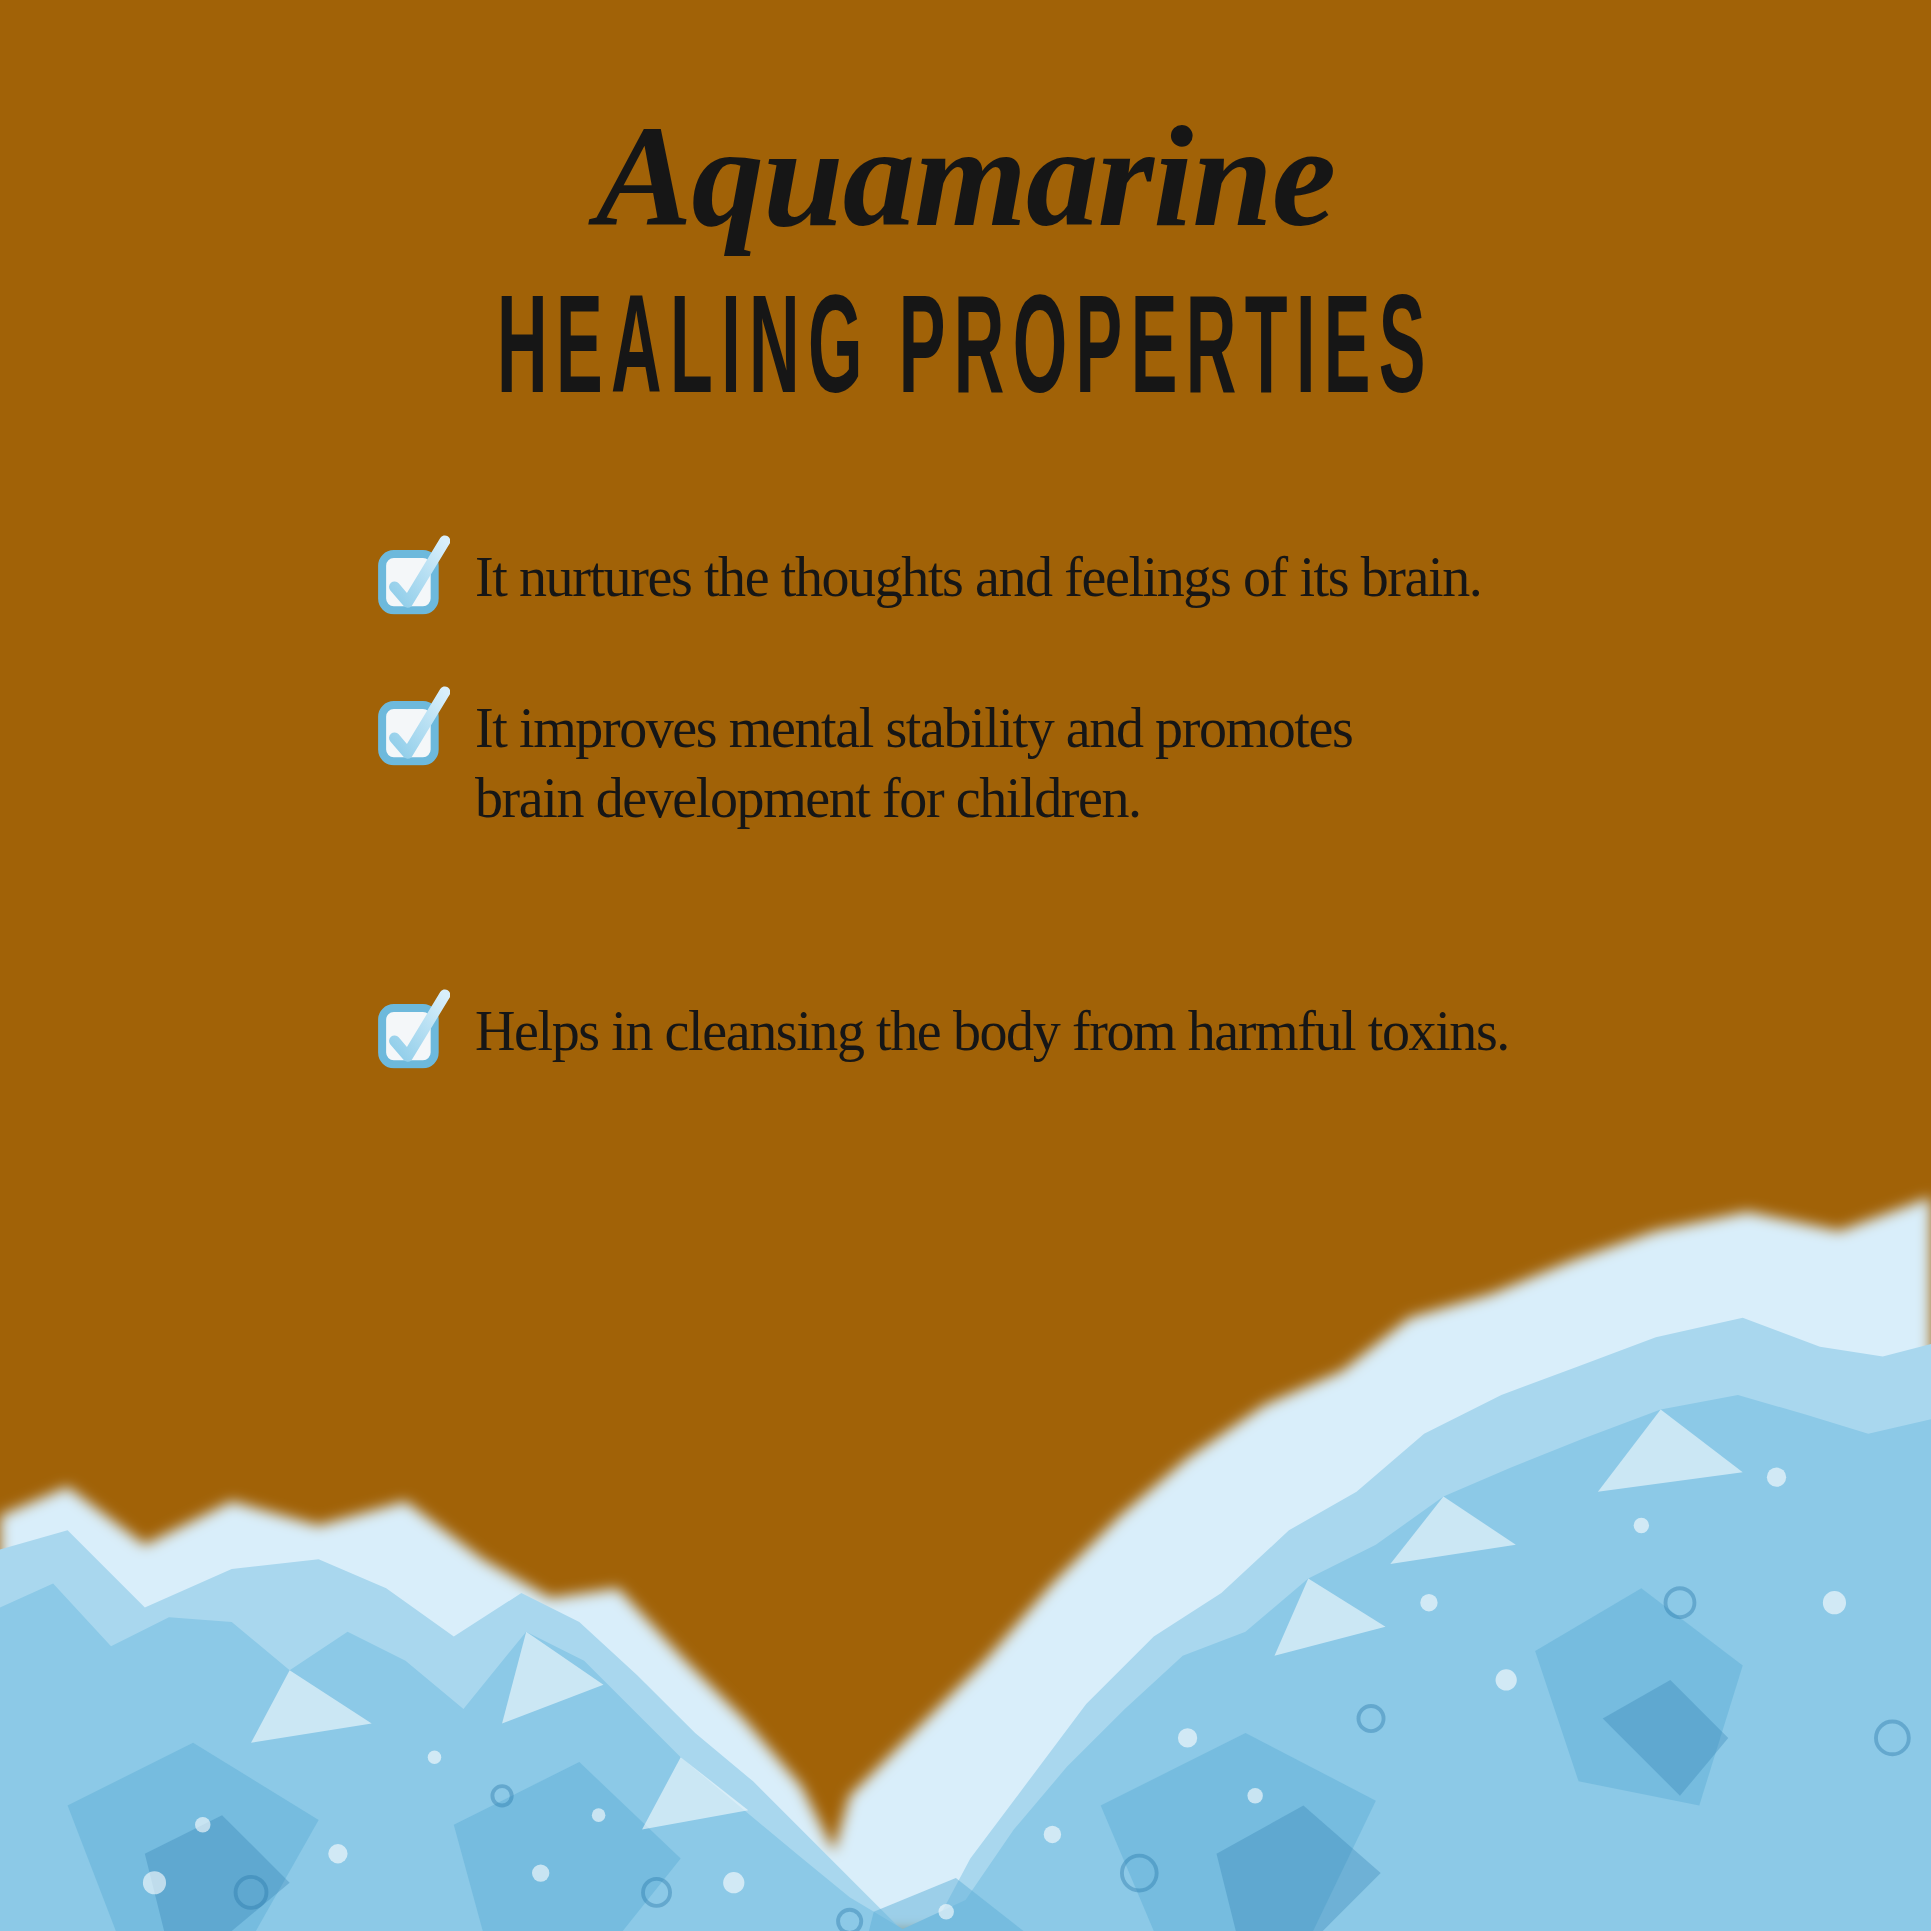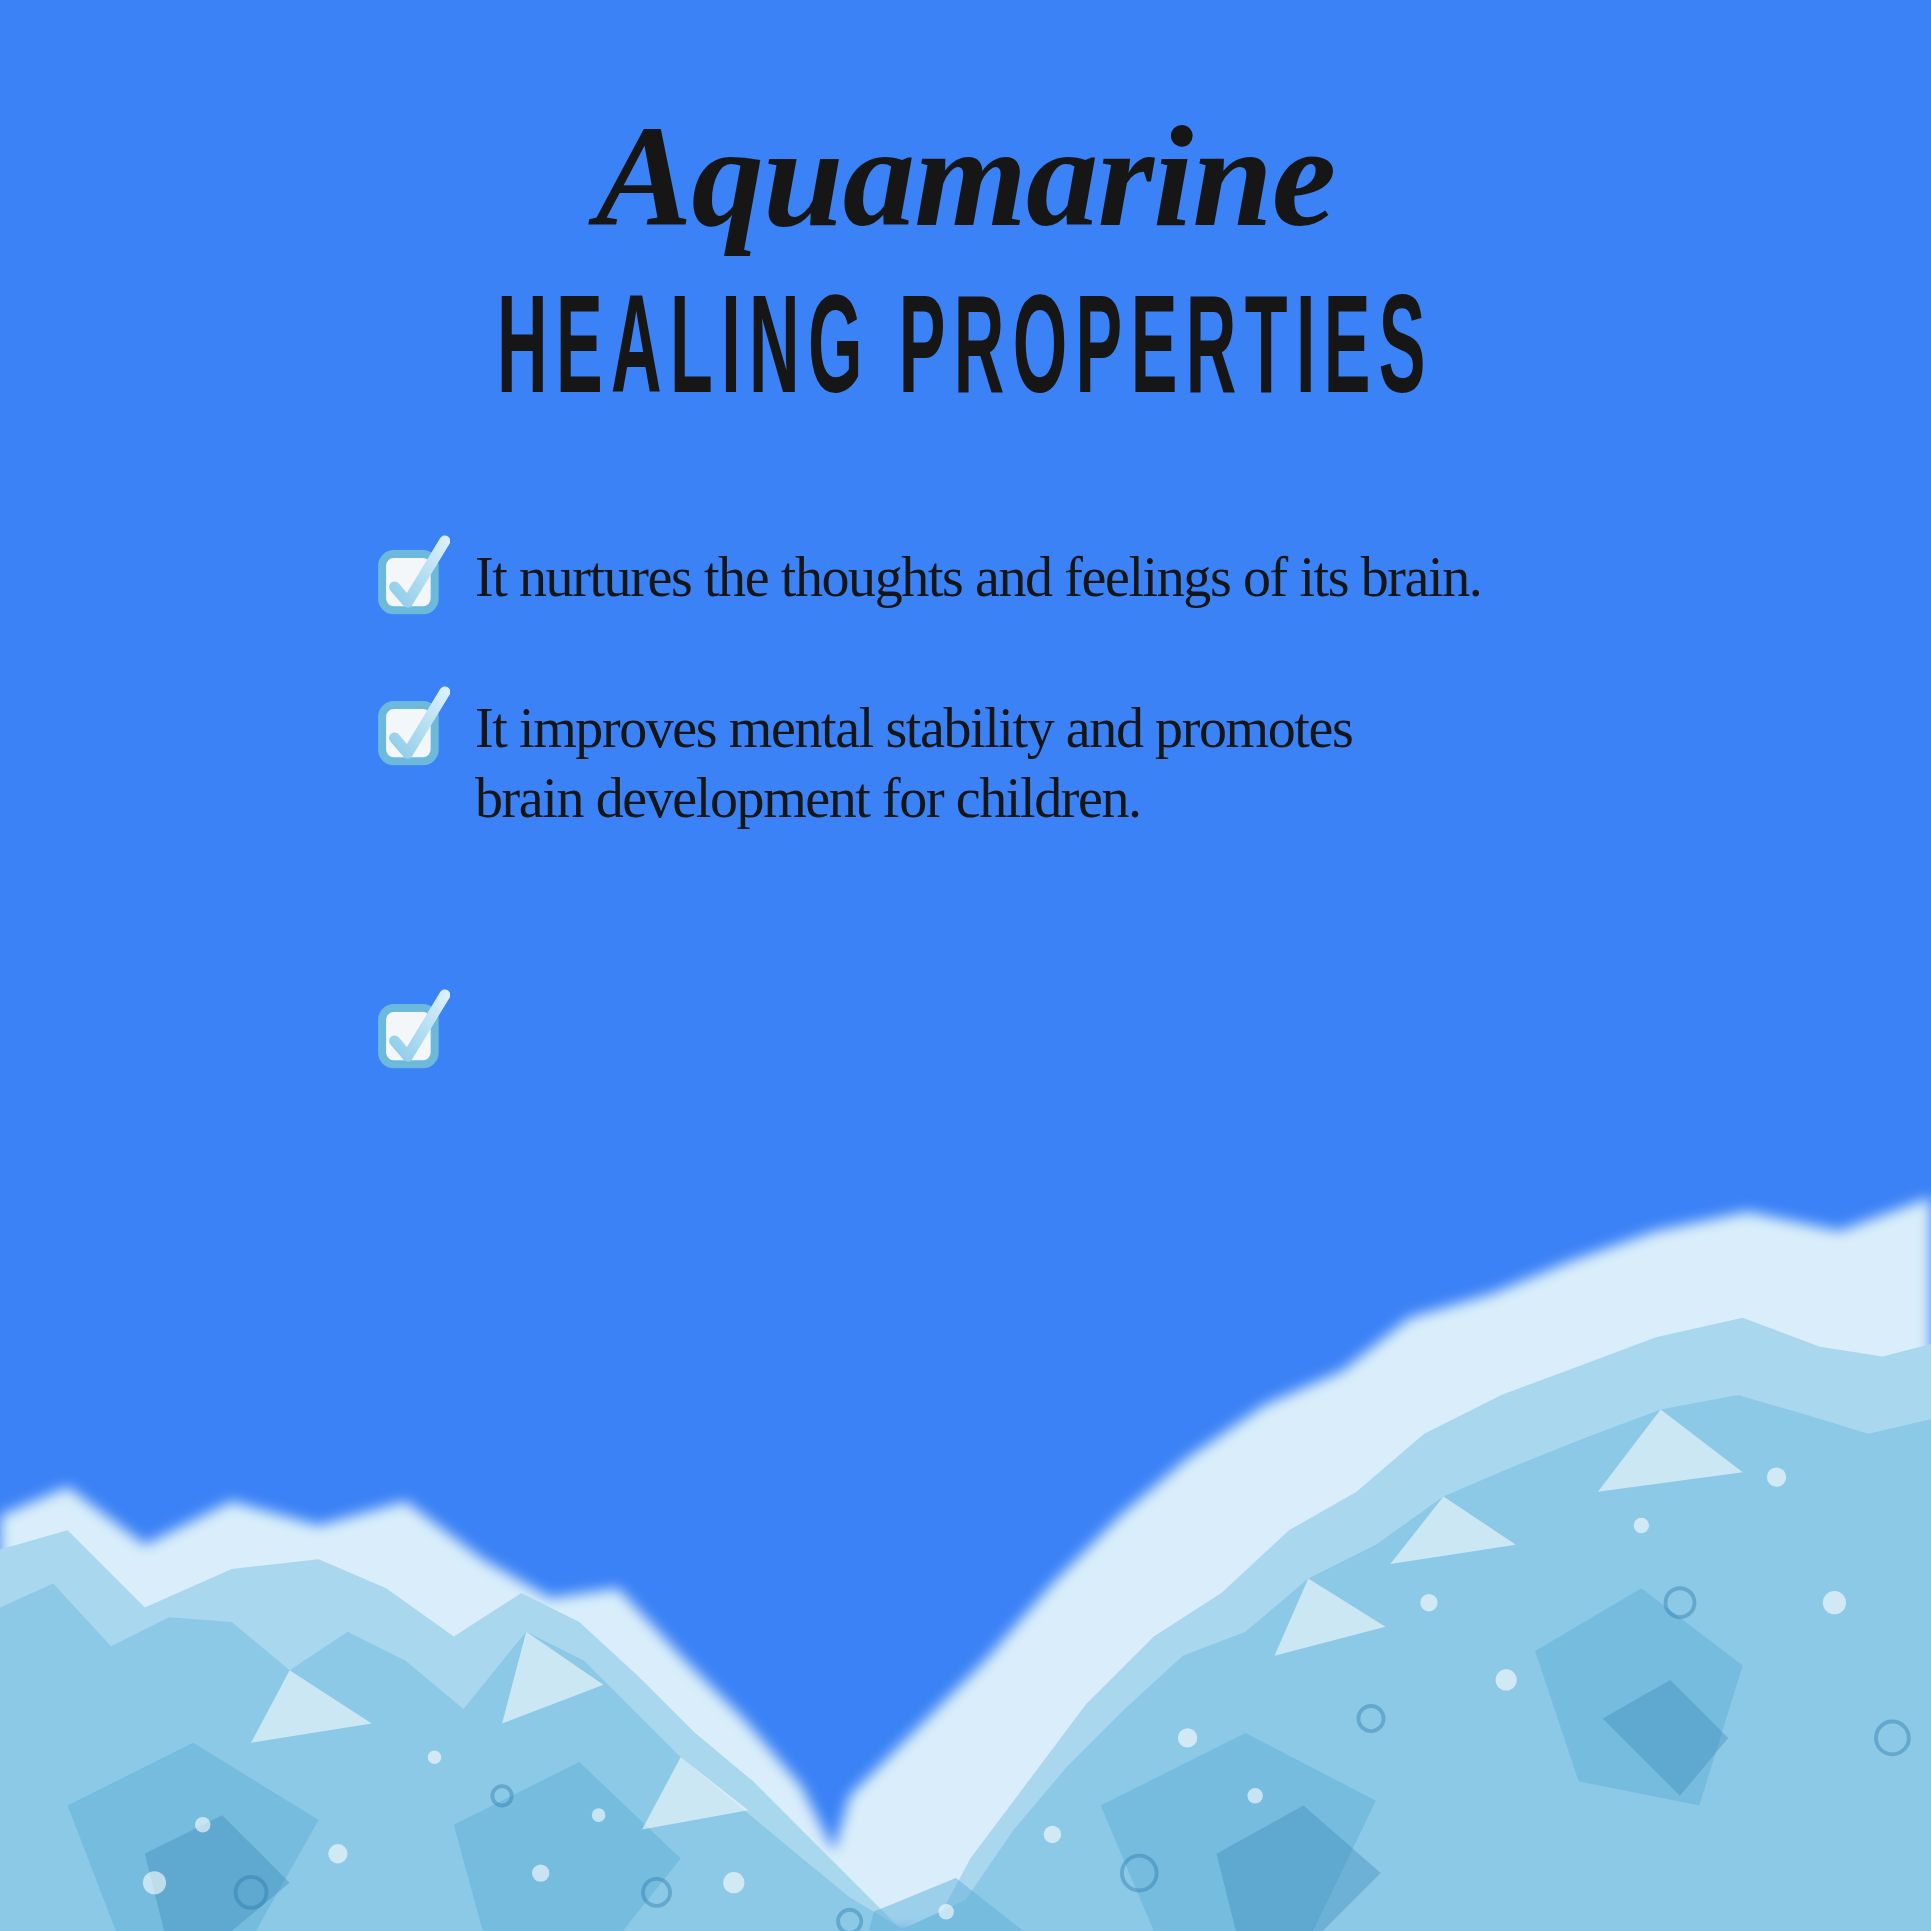--- a/index.html
+++ b/index.html
@@ -1,18 +1,18 @@
 <!DOCTYPE html>
 <html style="--ink: #161616; --check-border: #6db9dc; --check-fill: #f4f7f9; --check-mark: #8fcde9; --check-mark-light: #d9effb; --ice-pale: #d9eefa; --ice-mid: #a9d7ee; --ice-front: #8cc9e7; --ice-deep: #5fb0d8; --ice-accent: #2e7fb0;"><head>
 <meta charset="utf-8">
 <style>
   html,body{margin:0;padding:0;background:#ffffff;}
   body{width:1931px;height:1931px;position:relative;overflow:hidden;
        font-family:"Liberation Serif","DejaVu Serif",serif;color:var(--ink,#1c1c1c);}
-  .canvas{position:absolute;inset:0;background:#3b82f6;}
+  .canvas{position:absolute;inset:0;background:#a16207;}
 
   
   .title{position:absolute;top:104px;left:0;width:1931px;margin:0;
          font-family:"Liberation Serif","DejaVu Serif",serif;
          font-style:italic;font-weight:bold;font-size:145px;line-height:145px;
          text-align:center;color:var(--ink,#141414);letter-spacing:-1px;}
   .subtitle{position:absolute;top:270px;left:0;width:1931px;margin:0;
          font-family:"Liberation Sans","DejaVu Sans",sans-serif;
          font-weight:bold;font-size:140px;line-height:147px;
          letter-spacing:.12em;text-align:center;color:var(--ink,#141414);
@@ -77,20 +77,23 @@
       <div>It improves mental stability and promotes</div>
       <div>brain development for children.</div>
     </div>
   </div>
 
 
   <div class="row" style="top:988px">
     <svg class="ck" viewBox="0 0 100 110">
         <use href="#ck"></use>
       </svg>
+    <div class="txt">
+      <div>Helps in cleansing the body from harmful toxins.</div>
+    </div>
   </div>
 
 
   <svg class="ice" viewBox="0 0 2000 900" preserveAspectRatio="none">
 
     <g filter="url(#soft)">
       <polygon class="ice-back" points="0,470 70,440 150,500 240,455 330,480 420,455 500,515 570,555 640,545 710,620 770,680 830,750 870,830 890,900 0,900"></polygon>
       <polygon class="ice-back" points="840,900 880,760 950,690 1020,620 1090,540 1160,470 1230,410 1310,355 1390,320 1460,265 1545,240 1630,205 1715,175 1810,155 1905,175 2000,140 2000,900"></polygon>
     </g>
 

